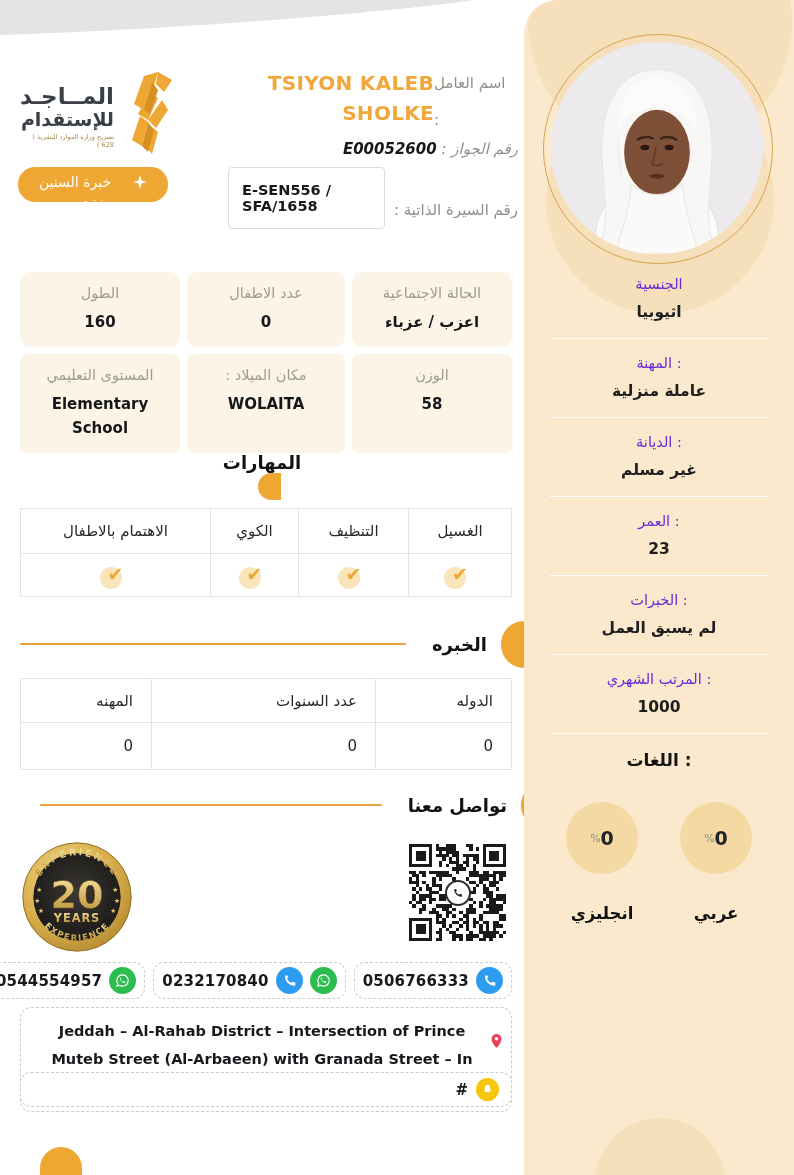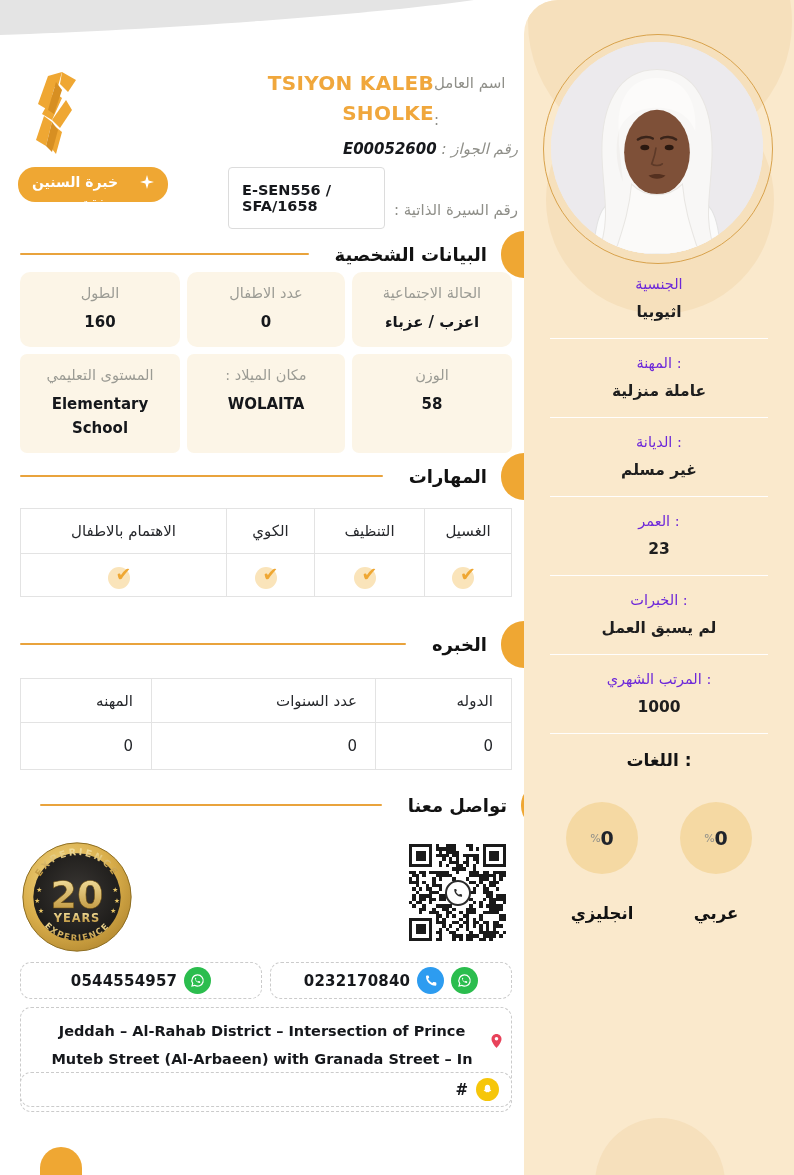--- a/index.html
+++ b/index.html
@@ -33,21 +33,21 @@
   .lang-name{margin-top:30px;font-size:16.5px;color:#111;font-weight:600;}
 
   
   .logo-block{position:absolute;left:18px;top:70px;width:158px;}
   .logo-row{display:flex;align-items:flex-start;}
   .logo-texts{text-align:right;flex:1;padding-top:14px;}
   .logo-t1{font-size:23px;font-weight:bold;color:#3A3F46;line-height:1.05;}
   .logo-t2{font-size:19px;font-weight:bold;color:#3A3F46;}
   .logo-tag{font-size:6.5px;color:#A58A4E;margin-top:3px;}
   .exp-btn{margin-top:9px;width:150px;height:35px;background:#EFA733;border-radius:17px;color:#fff;overflow:hidden;text-align:center;}
-  .exp-btn .l1{display:flex;align-items:center;justify-content:center;gap:22px;font-size:14px;font-weight:bold;height:30px;direction:rtl;}
+  .exp-btn .l1{display:flex;align-items:center;justify-content:center;gap:22px;font-size:14px;font-weight:normal;height:30px;direction:rtl;}
   .exp-btn .l2{font-size:13px;font-weight:bold;line-height:1;height:5px;overflow:hidden;}
 
   .name-block{position:absolute;left:228px;top:66px;width:290px;}
   .name-row{display:flex;direction:rtl;align-items:flex-start;}
   .name-labels{width:84px;text-align:left;color:#8F8F89;font-size:15px;line-height:1.5;padding-top:6px;}
   .name-labels .colon{display:block;margin-top:14px;}
   .worker-name{flex:1;direction:ltr;text-align:right;color:#F0A73C;font-size:20px;font-weight:bold;line-height:1.5;padding-top:2px;letter-spacing:.3px;}
   .pass-row{direction:rtl;text-align:right;margin-top:9px;font-size:15px;color:#8F8F89;font-style:italic;}
   .pass-row b{color:#16181C;font-size:15px;}
   .cv-row{direction:rtl;display:flex;align-items:center;gap:9px;margin-top:9px;}
@@ -109,20 +109,25 @@
 <body>
 
 <div class="page">
 
   <svg class="top-arc" viewBox="0 0 524 40" preserveAspectRatio="none">
     <path d="M0,0 L474,0 C360,16 150,30 0,35 Z" fill="#E4E4E4"></path>
   </svg>
 
   <div class="logo-block">
     <div class="logo-row">
+      <div class="logo-texts">
+        <div class="logo-t1">المــاجـد</div>
+        <div class="logo-t2">للإستقدام</div>
+        <div class="logo-tag">تصريح وزارة الموارد البشرية ( 628 )</div>
+      </div>
       <svg width="62" height="88" viewBox="0 0 62 88">
         <g fill="#EFA733">
           <polygon points="20,34 30,6 38,12 30,40"></polygon>
           <polygon points="30,6 44,2 40,16 32,18"></polygon>
           <polygon points="44,2 58,10 50,22 42,14"></polygon>
           <polygon points="24,44 36,22 44,28 34,50"></polygon>
           <polygon points="34,50 48,30 54,40 42,58"></polygon>
           <polygon points="18,70 26,46 34,52 28,76"></polygon>
           <polygon points="34,54 44,62 38,84 30,74"></polygon>
         </g>
@@ -154,25 +159,20 @@
     <div class="pass-row">
       <span>رقم الجواز :</span>
       <b>E00052600</b>
     </div>
     <div class="cv-row">
       <span class="lbl">رقم السيرة الذاتية :</span>
       <span class="cv-box">E-SEN556 / SFA/1658</span>
     </div>
   </div>
 
-  <div class="sec-head" style="top:230px;">
-    <div class="sec-line"></div>
-    <div class="sec-title">البيانات الشخصية</div>
-    <div class="sec-disc"></div>
-  </div>
 
   <div class="cards">
     <div class="card">
       <div class="lbl">الحالة الاجتماعية</div>
       <div class="val">اعزب / عزباء</div>
     </div>
     <div class="card">
       <div class="lbl">عدد الاطفال</div>
       <div class="val">0</div>
     </div>
@@ -187,30 +187,30 @@
     <div class="card tall">
       <div class="lbl">مكان الميلاد :</div>
       <div class="val" style="direction:ltr">WOLAITA</div>
     </div>
     <div class="card tall">
       <div class="lbl">المستوى التعليمي</div>
       <div class="val" style="direction:ltr;max-width:120px;margin:0 auto;">Elementary School</div>
     </div>
   </div>
 
-  <div class="sec-head" style="top:452px;">
+  <div class="sec-head" style="top:452px;flex-direction:column;">
     <div class="sec-line"></div>
     <div class="sec-title">المهارات</div>
     <div class="sec-disc"></div>
   </div>
 
   <table class="grid skills-table">
     <tbody>
         <tr>
-      <th style="width:87px;">الغسيل</th>
+      <th style="width:103px;">الغسيل</th>
       <th style="width:110px;">التنظيف</th>
       <th style="width:88px;">الكوي</th>
       <th>الاهتمام بالاطفال</th>
     </tr>
     <tr>
       <td><span class="chk"><span>✔</span></span></td>
       <td><span class="chk"><span>✔</span></span></td>
       <td><span class="chk"><span>✔</span></span></td>
       <td><span class="chk"><span>✔</span></span></td>
     </tr>
@@ -592,20 +592,28 @@
       <div class="qr-center">
         <svg viewBox="0 0 20 20">
             <path d="M5.5 4.2 C5 4.2 4.6 4.6 4.6 5.1 C4.6 10.8 9.2 15.4 14.9 15.4 C15.4 15.4 15.8 15 15.8 14.5 L15.8 12.7 C15.8 12.2 15.5 11.9 15 11.8 L13 11.4 C12.7 11.3 12.4 11.5 12.2 11.7 L11.5 12.6 C10 11.9 7.7 9.6 7 8.1 L7.9 7.4 C8.2 7.2 8.3 6.9 8.2 6.6 L7.8 4.9 C7.7 4.5 7.4 4.2 7 4.2 Z" fill="#2B2B2B"></path>
           </svg>
       </div>
     </div>
   </div>
 
   <div class="pill-row">
     <div class="pill">
+      <span class="cicon blue">
+        <svg viewBox="0 0 20 20">
+            <path d="M5.2 3.2 C4.5 3.2 4 3.7 4 4.4 C4 11.3 9.7 17 16.6 17 C17.3 17 17.8 16.5 17.8 15.8 L17.8 13.5 C17.8 12.9 17.4 12.5 16.8 12.4 L14.3 11.9 C13.9 11.8 13.5 12 13.3 12.3 L12.4 13.4 C10.5 12.5 7.6 9.6 6.7 7.7 L7.8 6.8 C8.1 6.6 8.3 6.2 8.2 5.8 L7.7 3.9 C7.6 3.5 7.2 3.2 6.8 3.2 Z" fill="#fff"></path>
+          </svg>
+      </span>
+      <span class="num">0506766333</span>
+    </div>
+    <div class="pill">
       <span class="cicon green">
         <svg viewBox="0 0 20 20">
             <path d="M10 2.5 a7.5 7.5 0 0 0 -6.4 11.4 L2.7 17.3 L6.2 16.4 A7.5 7.5 0 1 0 10 2.5 Z" fill="none" stroke="#fff" stroke-width="1.6"></path>
             <path d="M7.4 6.4 C7 6.4 6.7 6.7 6.7 7.1 C6.7 10.5 9.5 13.3 12.9 13.3 C13.3 13.3 13.6 13 13.6 12.6 L13.6 11.5 C13.6 11.2 13.4 10.9 13 10.9 L11.7 10.6 C11.4 10.6 11.2 10.7 11 10.9 L10.5 11.5 C9.4 11 8 9.6 7.5 8.5 L8.1 8 C8.3 7.8 8.4 7.6 8.4 7.3 L8.1 6.9 C8.1 6.6 7.8 6.4 7.4 6.4 Z" fill="#fff"></path>
           </svg>
       </span>
       <span class="cicon blue">
         <svg viewBox="0 0 20 20">
             <path d="M5.2 3.2 C4.5 3.2 4 3.7 4 4.4 C4 11.3 9.7 17 16.6 17 C17.3 17 17.8 16.5 17.8 15.8 L17.8 13.5 C17.8 12.9 17.4 12.5 16.8 12.4 L14.3 11.9 C13.9 11.8 13.5 12 13.3 12.3 L12.4 13.4 C10.5 12.5 7.6 9.6 6.7 7.7 L7.8 6.8 C8.1 6.6 8.3 6.2 8.2 5.8 L7.7 3.9 C7.6 3.5 7.2 3.2 6.8 3.2 Z" fill="#fff"></path>
           </svg>

